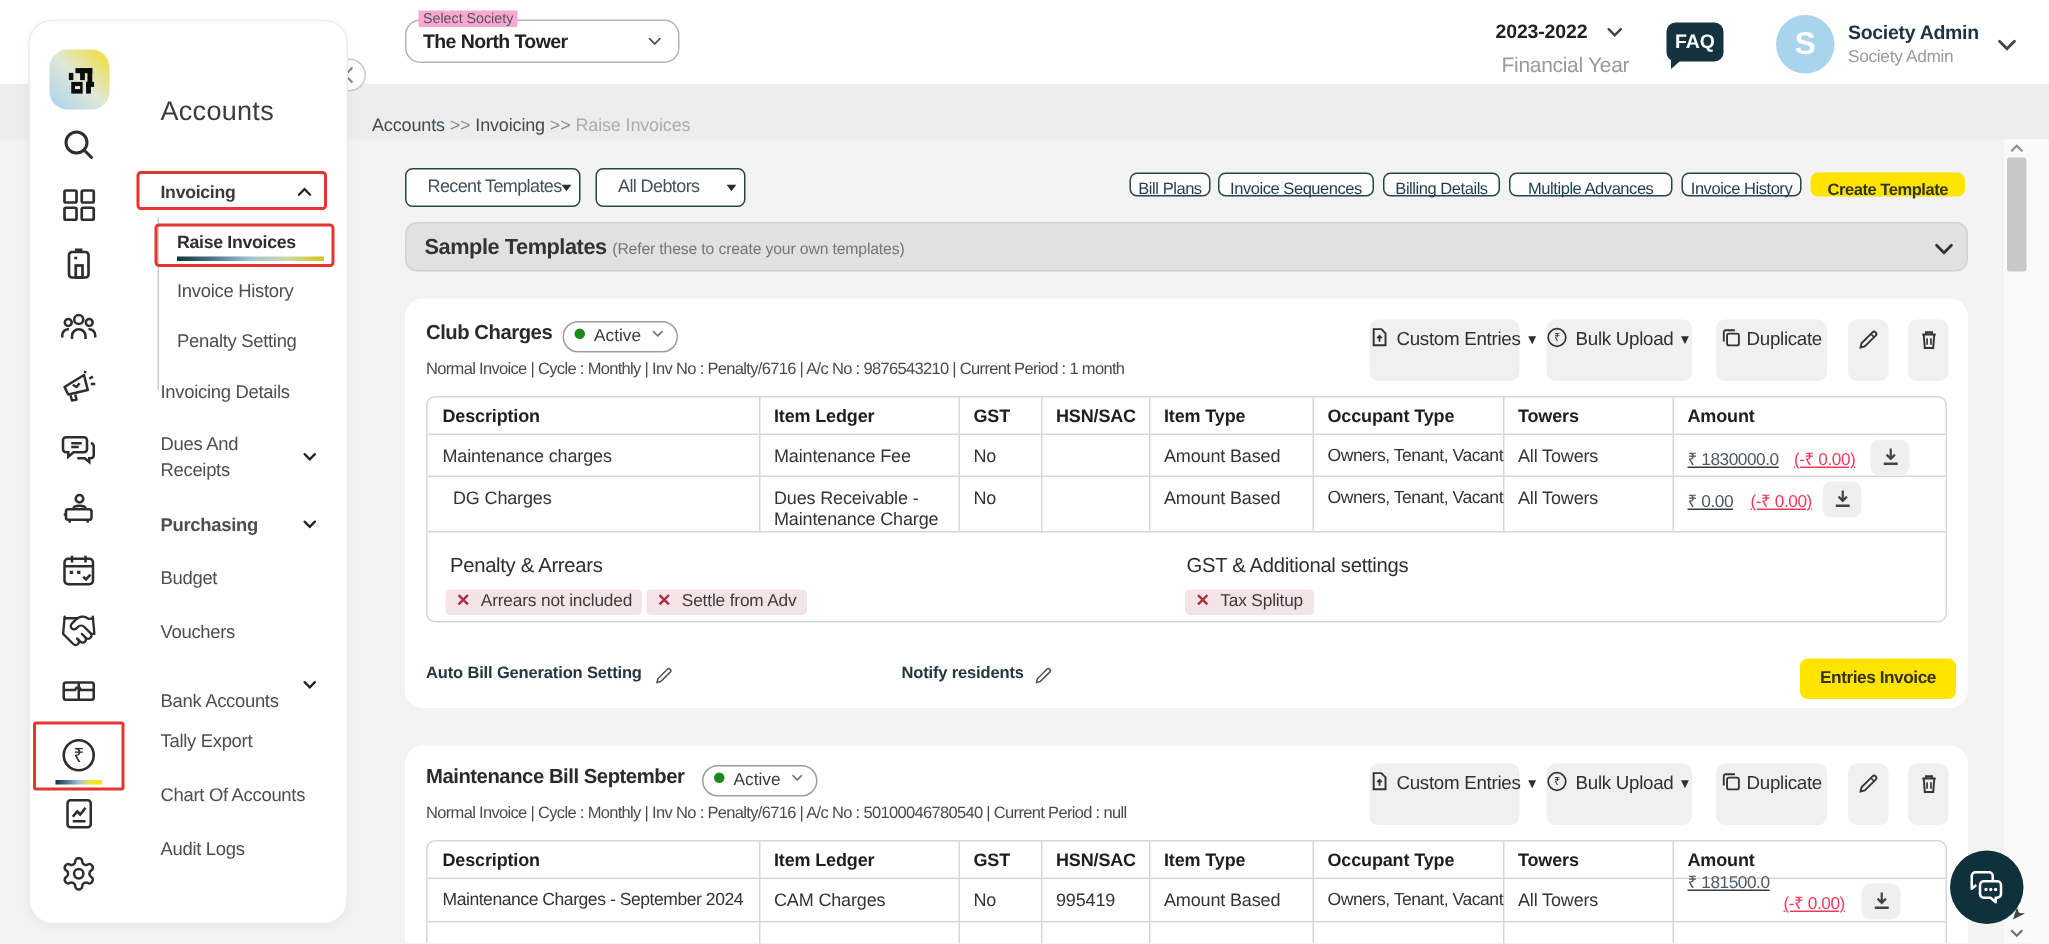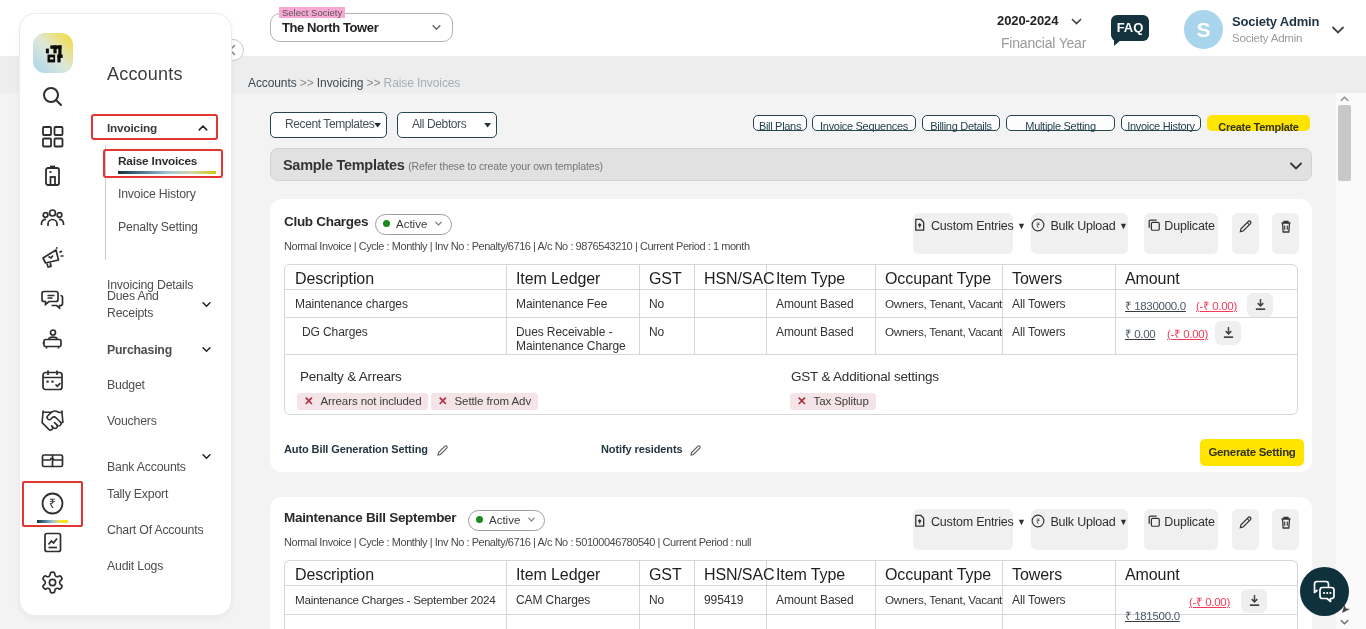--- a/index.html
+++ b/index.html
@@ -39,21 +39,21 @@
 .ybtn { background:#ffe400; border:none; color:#33331a; font-weight:bold; line-height:24px; }
 .samplebar { left:270px; top:148px; width:1042px; height:33px; background:#e1e1e1; border-radius:8px; border:1px solid #d2d2d2; }
 
 .card { left:270px; width:1042px; background:#fff; border-radius:12px; }
 .ctitle { font-size:13.5px; font-weight:bold; color:#2a2a2a; letter-spacing:-0.3px; white-space:nowrap; }
 .pill { height:21px; border:1px solid #9d9d9d; border-radius:11px; background:#fff; font-size:11.5px; color:#3a3a3a; padding:0 7px 0 7px; line-height:19px; white-space:nowrap; }
 .dot { display:inline-block; width:7px; height:7px; border-radius:50%; background:#1b8a1b; margin-right:6px; vertical-align:1px; }
 .sub { font-size:11px; color:#4b4b4b; letter-spacing:-0.45px; white-space:nowrap; }
 .gbtn { height:41px; background:#f0f0f0; border-radius:6px; font-size:12.5px; color:#2f2f2f; line-height:27px; text-align:center; white-space:nowrap; letter-spacing:-0.2px; }
 .tbl { border:1px solid #d7d7d7; border-radius:6px; }
-.th { font-size:16px; font-weight:normal; color:#1e1e1e; letter-spacing:-0.1px; white-space:nowrap; }
+.th { font-size:12px; font-weight:bold; color:#1e1e1e; letter-spacing:-0.1px; white-space:nowrap; }
 .td { font-size:12px; color:#333; letter-spacing:-0.1px; white-space:nowrap; }
 .vline { width:1px; background:#d7d7d7; }
 .hline { height:1px; background:#d7d7d7; }
 .amt { color:#4c5a66; text-decoration:underline; text-decoration-color:#3a3a3a; font-size:11.5px; letter-spacing:-0.3px; }
 .neg { color:#f43a5a; text-decoration:underline; font-size:11.5px; letter-spacing:-0.3px; }
 .dlb { width:26px; height:24px; background:#efefef; border-radius:6px; text-align:center; }
 .badge { height:17px; background:#f5e4e7; border-radius:3px; font-size:11.5px; color:#3b3b3b; line-height:17px; padding:0 7px; white-space:nowrap; letter-spacing:-0.1px; }
 .bx { color:#a93042; font-weight:bold; margin-right:7px; font-size:11.5px; }
 .linklbl { font-size:11px; font-weight:bold; color:#243640; letter-spacing:-0.1px; white-space:nowrap; }
 
@@ -71,21 +71,21 @@
 <div class="abs soclab">Select Society</div>
 <div class="abs socname">The North Tower</div>
 <svg class="abs" style="left:430px;top:22px" width="13" height="11" viewBox="0 0 16 16">
     <path d="M3 5.5 8 10.5 13 5.5" fill="none" stroke="#555" stroke-width="1.8" stroke-linecap="round"></path>
   </svg>
 <div class="abs collapse">
     <svg width="20" height="20" viewBox="0 0 20 20" style="display:block;margin:0 auto;">
       <path d="M11.5 5.5 7 10 11.5 14.5" fill="none" stroke="#8a8a8a" stroke-width="1.6" stroke-linecap="round"></path>
     </svg>
   </div>
-<div class="abs fy">2020-2024</div>
+<div class="abs fy">2023-2022</div>
 <svg class="abs" style="left:1070px;top:15px" width="13" height="13" viewBox="0 0 16 16">
     <path d="M3 5.5 8 10.5 13 5.5" fill="none" stroke="#444" stroke-width="2" stroke-linecap="round"></path>
   </svg>
 <div class="abs fysub">Financial Year</div>
 <div class="abs faq">FAQ</div>
 <div class="abs faqtail"></div>
 <div class="abs avatar">S</div>
 <div class="abs uname">Society Admin</div>
 <div class="abs urole">Society Admin</div>
 <svg class="abs" style="left:1330px;top:22px" width="16" height="16" viewBox="0 0 16 16">
@@ -96,21 +96,21 @@
 <svg class="abs" style="left:374px;top:123px" width="8" height="6" viewBox="0 0 10 8">
     <path d="M0 0 H9 L4.5 6 Z" fill="#222f38"></path>
   </svg>
 <div class="abs dd" style="left:397px;width:100px;">All Debtors</div>
 <svg class="abs" style="left:484px;top:123px" width="8" height="6" viewBox="0 0 10 8">
     <path d="M0 0 H9 L4.5 6 Z" fill="#222f38"></path>
   </svg>
 <div class="abs obtn" style="left:753px;width:54px;">Bill Plans</div>
 <div class="abs obtn" style="left:812px;width:104px;">Invoice Sequences</div>
 <div class="abs obtn" style="left:922px;width:78px;">Billing Details</div>
-<div class="abs obtn" style="left:1006px;width:109px;">Multiple Setting</div>
+<div class="abs obtn" style="left:1006px;width:109px;">Multiple Advances</div>
 <div class="abs obtn" style="left:1121px;width:80px;">Invoice History</div>
 <div class="abs obtn ybtn" style="left:1207px;width:103px;font-size:11px;">Create Template</div>
 
 <div class="abs samplebar"></div>
 <div class="abs" style="left:283px;top:157px;font-size:14.5px;font-weight:bold;color:#333;letter-spacing:-0.3px;white-space:nowrap;">Sample Templates <span style="font-weight:normal;font-size:10.5px;color:#757575;letter-spacing:-0.1px;">(Refer these to create your own templates)</span></div>
 <svg class="abs" style="left:1288px;top:158px" width="16" height="16" viewBox="0 0 16 16">
     <path d="M3 5.5 8 10.5 13 5.5" fill="none" stroke="#333" stroke-width="1.8" stroke-linecap="round"></path>
   </svg>
 
 <div class="abs card" style="top:199px;height:273px;"></div>
@@ -144,21 +144,21 @@
 <div class="abs tbl" style="left:284px;top:264px;width:1014px;height:151px;"></div>
 
 <div class="abs linklbl" style="left:284px;top:443px;">Auto Bill Generation Setting</div>
 <svg class="abs" style="left:436px;top:444px" width="13" height="13" viewBox="0 0 16 16">
     <path d="M2.5 13.5 3.2 10.5 11 2.7 a1.6 1.6 0 0 1 2.3 2.3 L5.5 12.8 Z" fill="none" stroke="#555" stroke-width="1.3"></path>
   </svg>
 <div class="abs linklbl" style="left:601px;top:443px;">Notify residents</div>
 <svg class="abs" style="left:689px;top:444px" width="13" height="13" viewBox="0 0 16 16">
     <path d="M2.5 13.5 3.2 10.5 11 2.7 a1.6 1.6 0 0 1 2.3 2.3 L5.5 12.8 Z" fill="none" stroke="#555" stroke-width="1.3"></path>
   </svg>
-<div class="abs obtn ybtn" style="left:1200px;top:439px;width:104px;height:27px;font-size:11.5px;line-height:27px;">Generate Setting</div>
+<div class="abs obtn ybtn" style="left:1200px;top:439px;width:104px;height:27px;font-size:11.5px;line-height:27px;">Entries Invoice</div>
 
 <div class="abs card" style="top:497px;height:132px;border-radius:12px 12px 0 0;"></div>
 <div class="abs ctitle" style="left:284px;top:510px;">Maintenance Bill September</div>
 <div class="abs pill" style="left:468px;top:510px;"><span class="dot"></span>Active <svg width="11" height="9" viewBox="0 0 16 16" style="margin-left:2px">
       <path d="M3 5.5 8 10.5 13 5.5" fill="none" stroke="#777" stroke-width="2" stroke-linecap="round"></path>
     </svg></div>
 <div class="abs sub" style="left:284px;top:536px;">Normal Invoice | Cycle : Monthly | Inv No : Penalty/6716 | A/c No : 50100046780540 | Current Period : null</div>
 <div class="abs gbtn" style="left:913px;top:509px;width:100px;"><svg width="13" height="14" viewBox="0 0 14 15" style="vertical-align:-2px;margin-right:5px">
       <path d="M3 1.5 H8.5 L11.5 4.5 V13 H3 Z" fill="none" stroke="#333" stroke-width="1.4"></path>
       <path d="M7.2 10.5 V6.5 M5.6 8 7.2 6.3 8.8 8" fill="none" stroke="#333" stroke-width="1.3"></path>
@@ -246,42 +246,42 @@
 <div class="abs th" style="left:885px;top:566px;">Occupant Type</div>
 <div class="abs th" style="left:1012px;top:566px;">Towers</div>
 <div class="abs th" style="left:1125px;top:566px;">Amount</div>
 <div class="abs td" style="left:295px;top:593px;font-size:11.7px;letter-spacing:-0.3px;">Maintenance Charges - September 2024</div>
 <div class="abs td" style="left:516px;top:593px;">CAM Charges</div>
 <div class="abs td" style="left:649px;top:593px;">No</div>
 <div class="abs td" style="left:704px;top:593px;">995419</div>
 <div class="abs td" style="left:776px;top:593px;">Amount Based</div>
 <div class="abs td" style="left:885px;top:593px;font-size:11.7px;letter-spacing:-0.3px;">Owners, Tenant, Vacant</div>
 <div class="abs td" style="left:1012px;top:593px;">All Towers</div>
-<div class="abs amt" style="left:1125px;top:608px;">₹ 181500.0</div>
+<div class="abs amt" style="left:1125px;top:580px;">₹ 181500.0</div>
 <div class="abs neg" style="left:1189px;top:594px;">(-₹ 0.00)</div>
 <div class="abs dlb" style="left:1241px;top:589px;"><svg width="13" height="13" viewBox="0 0 14 14" style="margin-top:5px">
       <path d="M7 1 V8 M4 5.5 7 8.5 10 5.5" fill="none" stroke="#444" stroke-width="1.6"></path>
       <path d="M2 12 H12" stroke="#444" stroke-width="1.8"></path>
     </svg></div>
 
 <div class="abs panel"></div>
 <div class="abs logo"></div>
 <div class="abs menu-title">Accounts</div>
 <div class="abs redbox" style="left:91px;top:114px;width:127px;height:26px;"></div>
 <div class="abs mi" style="top:121px;font-weight:bold;color:#3a3a3a;font-size:11.8px;">Invoicing</div>
 <svg class="abs" style="left:196px;top:122px" width="14" height="12" viewBox="0 0 16 16">
     <path d="M3 10.5 8 5.5 13 10.5" fill="none" stroke="#222" stroke-width="2" stroke-linecap="round"></path>
   </svg>
 <div class="abs" style="left:105px;top:145px;width:1px;height:115px;background:#ccc;"></div>
 <div class="abs redbox" style="left:103px;top:149px;width:120px;height:29px;"></div>
 <div class="abs mi2" style="top:154px;font-weight:bold;color:#2e2e2e;font-size:11.8px;">Raise Invoices</div>
 <div class="abs" style="left:118px;top:171px;width:98px;height:3px;background:linear-gradient(90deg,#15313c,#4f7890,#a5c3d6,#cfd8ac,#d8c416);"></div>
 <div class="abs mi2" style="top:187px;">Invoice History</div>
 <div class="abs mi2" style="top:220px;">Penalty Setting</div>
-<div class="abs mi" style="top:254px;margin-top:24px;">Invoicing Details</div>
+<div class="abs mi" style="top:254px;">Invoicing Details</div>
 <div class="abs mi" style="top:288px;width:72px;line-height:17px;">Dues And<br>Receipts</div>
 <svg class="abs" style="left:200px;top:299px" width="13" height="11" viewBox="0 0 16 16">
     <path d="M3 5.5 8 10.5 13 5.5" fill="none" stroke="#222" stroke-width="2.2" stroke-linecap="round"></path>
   </svg>
 <div class="abs mi" style="top:343px;font-weight:bold;">Purchasing</div>
 <svg class="abs" style="left:200px;top:344px" width="13" height="11" viewBox="0 0 16 16">
     <path d="M3 5.5 8 10.5 13 5.5" fill="none" stroke="#222" stroke-width="2.2" stroke-linecap="round"></path>
   </svg>
 <div class="abs mi" style="top:378px;">Budget</div>
 <div class="abs mi" style="top:414px;">Vouchers</div>

